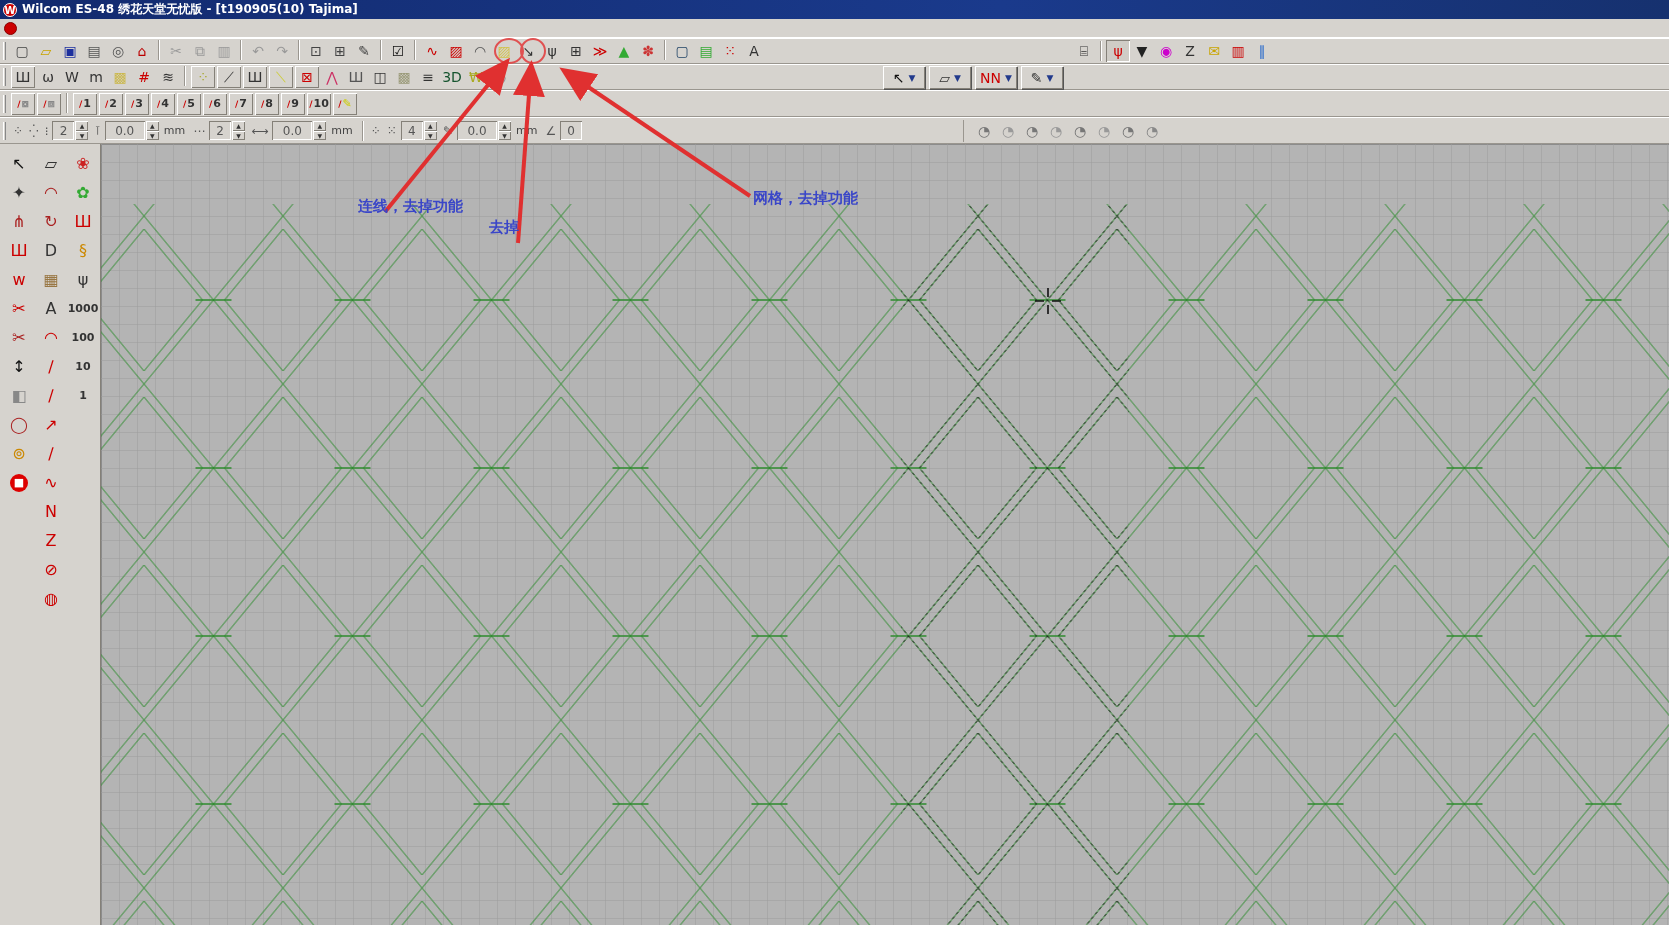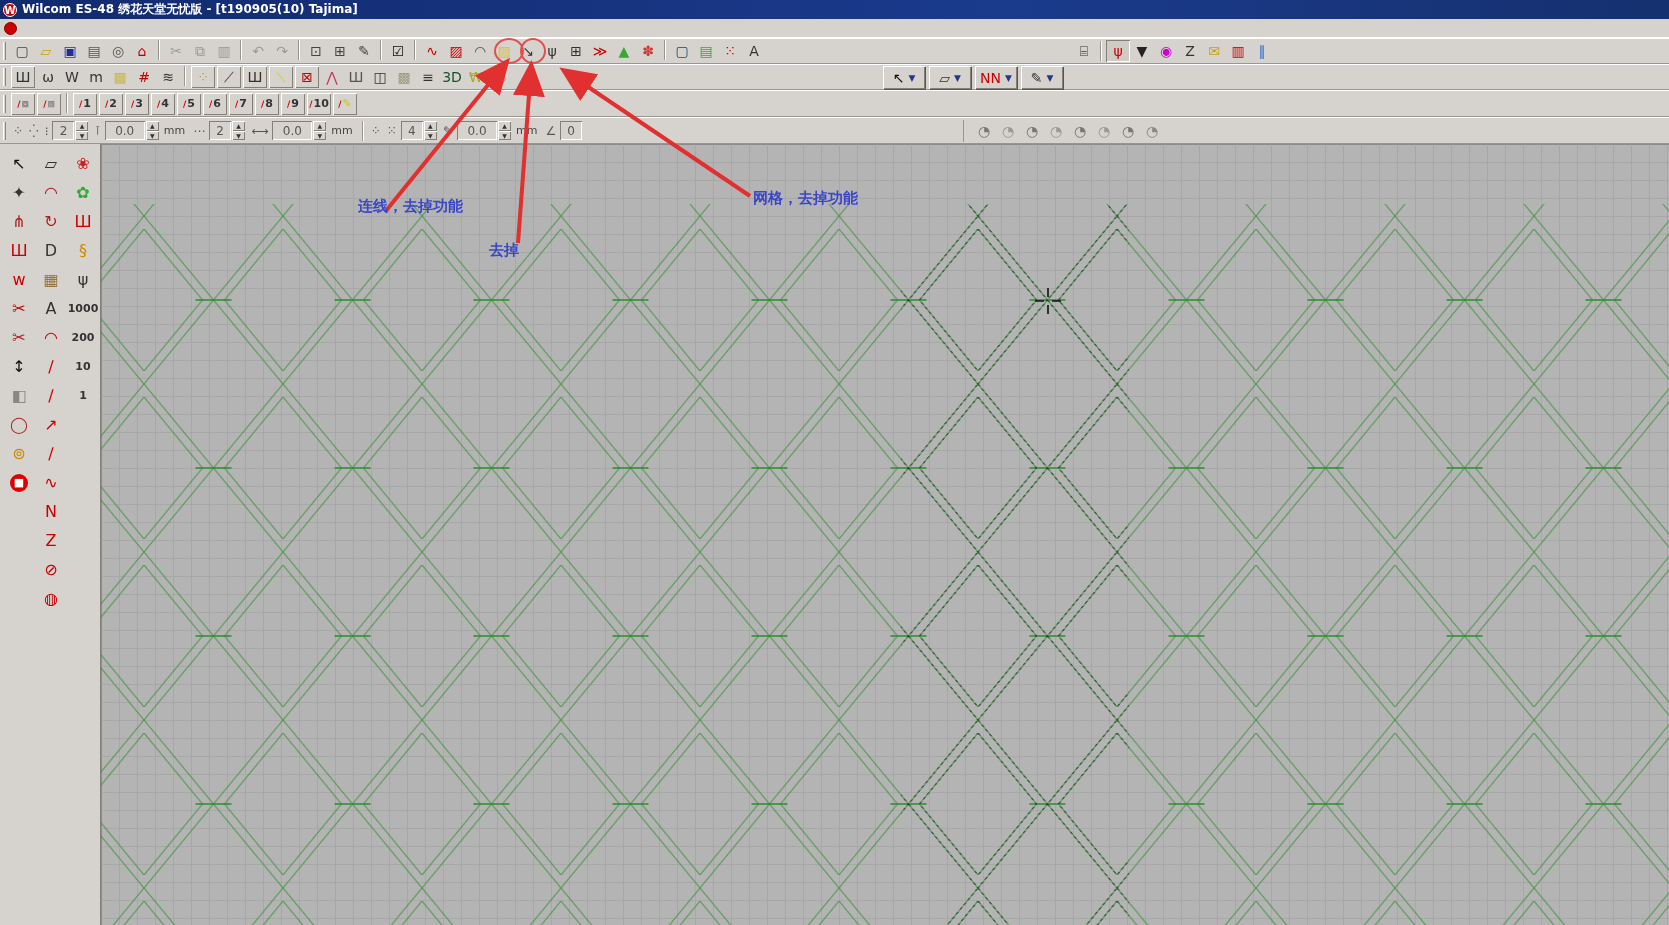--- a/index.html
+++ b/index.html
@@ -504,21 +504,21 @@
     <span class="stool zoomnum">
       <span class="glyph" style="color: rgb(51, 51, 51);">1000</span>
     </span>
     <span class="stool">
       <span class="glyph" style="color: rgb(170, 34, 34);">✂</span>
     </span>
     <span class="stool">
       <span class="glyph" style="color: rgb(204, 0, 0);">◠</span>
     </span>
     <span class="stool zoomnum">
-      <span class="glyph" style="color: rgb(51, 51, 51);">200</span>
+      <span class="glyph" style="color: rgb(51, 51, 51);">100</span>
     </span>
     <span class="stool">
       <span class="glyph" style="color: rgb(17, 17, 17);">↕</span>
     </span>
     <span class="stool">
       <span class="glyph" style="color: rgb(204, 0, 0);">∕</span>
     </span>
     <span class="stool zoomnum">
       <span class="glyph" style="color: rgb(51, 51, 51);">10</span>
     </span>
@@ -647,14 +647,14 @@
 <div class="noteline"></div>
     <div class="noteline"></div>
     <div class="noteline"></div>
     <div class="noteline"></div>
     <div class="noteline"></div>
     <div class="noteline"></div>
     <div class="noteline"></div>
   </div>
 
 <div class="note blue noteline" style="left:314px; top:196px;margin-left:44px;">连线，去掉功能</div>
-<div class="note blue noteline" style="left:489px; top:240px;">去掉</div>
+<div class="note blue noteline" style="left:489px; top:217px;">去掉</div>
 <div class="note blue noteline" style="left:753px; top:188px;">网格，去掉功能</div>
 
 </body></html>

